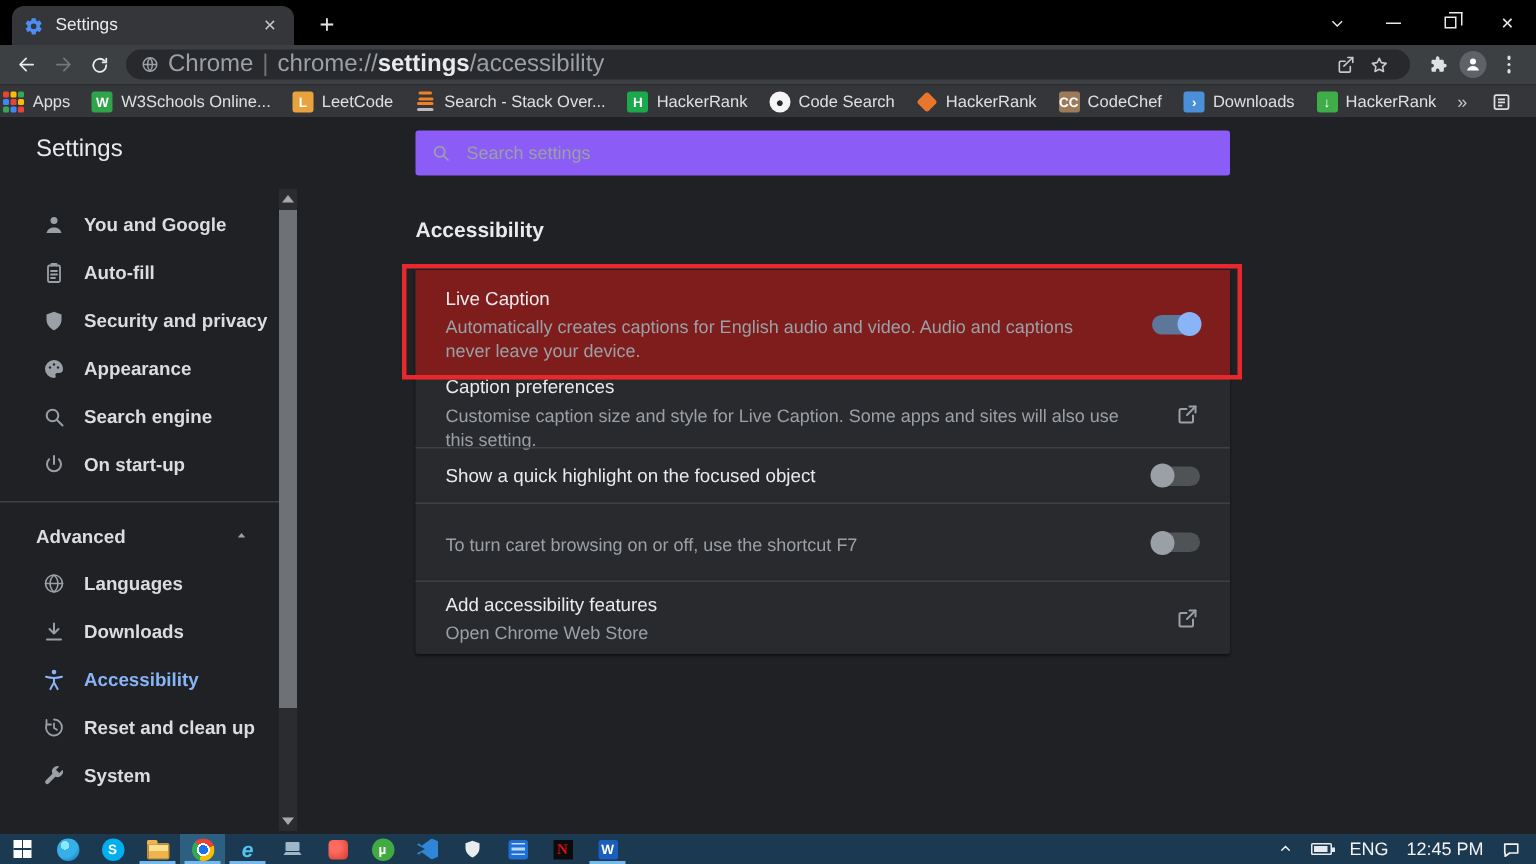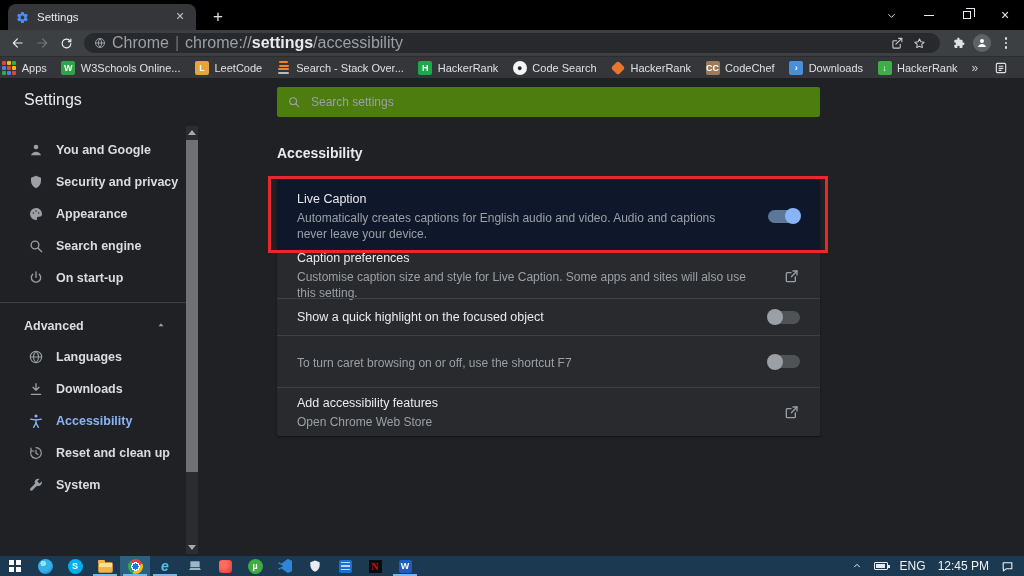--- a/index.html
+++ b/index.html
@@ -51,21 +51,21 @@
   .fav-letter { width:14px; height:14px; border-radius:2px; color:#fff; font-size:9px; display:flex; align-items:center; justify-content:center; font-weight:bold; }
   .fav-round { border-radius:50%; }
   .fav-diamond { width:10px; height:10px; transform:rotate(45deg); border-radius:2px; }
   .fav-stack { display:flex; flex-direction:column; gap:1.5px; align-items:center; }
   .fav-stack i { height:2px; background:#f48024; border-radius:1px; }
 
   
   .page { position:relative; height:478px; background:#202124; }
   .page-header { position:relative; height:48px; }
   .settings-title { position:absolute; left:24px; top:13px; color:#e8eaed; font-size:16px; }
-  .search-box { position:absolute; left:277px; top:9px; width:543px; height:30px; background:#4d7c0f; border-radius:2px; display:flex; align-items:center; padding:0 10px; }
+  .search-box { position:absolute; left:277px; top:9px; width:543px; height:30px; background:#8b5cf6; border-radius:2px; display:flex; align-items:center; padding:0 10px; }
   .search-box svg { color:#9aa0a6; }
   .search-box input { background:transparent; border:none; outline:none; color:#e8eaed; font-size:12px; margin-left:10px; width:90%; font-family:"Liberation Sans",sans-serif; }
   .search-box input::placeholder { color:#9aa0a6; }
 
   .page-body { position:relative; height:430px; }
   .sidebar { position:absolute; left:0; top:0; width:186px; padding-top:8px; }
   .side-item { height:32px; display:flex; align-items:center; color:#dadce0; font-size:12.5px; font-weight:bold; }
   .side-item .ic { width:16px; height:16px; margin-left:28px; margin-right:12px; color:#9aa0a6; flex:none; }
   .side-item.selected { color:#8ab4f8; }
   .side-item.selected .ic { color:#8ab4f8; }
@@ -78,21 +78,21 @@
   .sb-up { top:0; } .sb-down { bottom:0; }
   .tri-up { width:0; height:0; border:4px solid transparent; border-bottom:5px solid #a6a8ab; margin-top:-4px; }
   .tri-down { width:0; height:0; border:4px solid transparent; border-top:5px solid #a6a8ab; margin-bottom:-4px; }
   .sb-thumb { position:absolute; left:0; top:14px; width:12px; height:332px; background:#6e7175; }
 
   .main { position:absolute; left:277px; top:0; width:543px; }
   .section-title { color:#e8eaed; font-size:14px; font-weight:bold; margin-top:19px; height:18px; }
   .card { margin-top:17px; background:#292a2d; border-radius:2px; box-shadow:0 1px 2px rgba(0,0,0,.5); }
   .row { display:flex; align-items:center; padding:0 20px; position:relative; }
   .row + .row { border-top:1px solid #3f4043; }
-  .row.hl { background:#0f172a; }
+  .row.hl { background:#7f1d1d; }
   .row-text { flex:1; padding-right:16px; }
   .row-title { color:#e8eaed; font-size:12.5px; line-height:16px; }
   .row-sub { color:#9aa0a6; font-size:12px; line-height:16px; margin-top:3px; }
   .row-ctrl { flex:none; width:36px; display:flex; justify-content:flex-end; align-items:center; color:#9aa0a6; }
   .toggle { position:relative; width:32px; height:13px; border-radius:7px; }
   .toggle .knob { position:absolute; top:-1.5px; width:16px; height:16px; border-radius:50%; }
   .toggle.on { background:#5c7799; }
   .toggle.on .knob { right:-1px; background:#8ab4f8; }
   .toggle.off { background:#505356; }
   .toggle.off .knob { left:-1px; background:#9aa0a6; }
@@ -328,20 +328,28 @@
     <div class="page-body">
       <nav class="sidebar" id="sidebar">
           <div class="side-item">
             <span class="ic"><svg width="16" height="16" viewBox="0 0 24 24" fill="none" stroke="currentColor" stroke-width="2" stroke-linecap="round" stroke-linejoin="round">
                 <circle cx="12" cy="7.5" r="3.5" fill="currentColor" stroke="none"></circle>
                 <path d="M4.5 20c1-3.8 4.1-5.5 7.5-5.5s6.5 1.7 7.5 5.5z" fill="currentColor" stroke="none"></path>
               </svg></span>
             <span>You and Google</span>
           </div>
           <div class="side-item">
+            <span class="ic"><svg width="16" height="16" viewBox="0 0 24 24" fill="none" stroke="currentColor" stroke-width="1.8" stroke-linecap="round" stroke-linejoin="round">
+                <rect x="6" y="4.5" width="12" height="16.5" rx="1.5"></rect>
+                <path d="M9.5 4.5V3h5v1.5"></path>
+                <path d="M9 10h6M9 13.5h6M9 17h4"></path>
+              </svg></span>
+            <span>Auto-fill</span>
+          </div>
+          <div class="side-item">
             <span class="ic"><svg width="16" height="16" viewBox="0 0 24 24" fill="none" stroke="currentColor" stroke-width="2" stroke-linecap="round" stroke-linejoin="round">
                 <path d="M12 2.8l7.5 2.7v5c0 4.6-3 8.8-7.5 10.7C7.5 19.3 4.5 15.1 4.5 10.5v-5z" fill="currentColor" stroke="none"></path>
               </svg></span>
             <span>Security and privacy</span>
           </div>
           <div class="side-item">
             <span class="ic"><svg width="16" height="16" viewBox="0 0 24 24" fill="none" stroke="currentColor" stroke-width="2" stroke-linecap="round" stroke-linejoin="round">
                 <path d="M12 3a9 9 0 000 18c1.4 0 2.2-1.1 1.6-2.3-.7-1.4.2-2.7 1.8-2.7H17a4 4 0 004-4c0-5-4-9-9-9z" fill="currentColor" stroke="none"></path>
                 <circle cx="8" cy="10.5" r="1.2" fill="#292a2d" stroke="none"></circle>
                 <circle cx="12" cy="7.5" r="1.2" fill="#292a2d" stroke="none"></circle>

